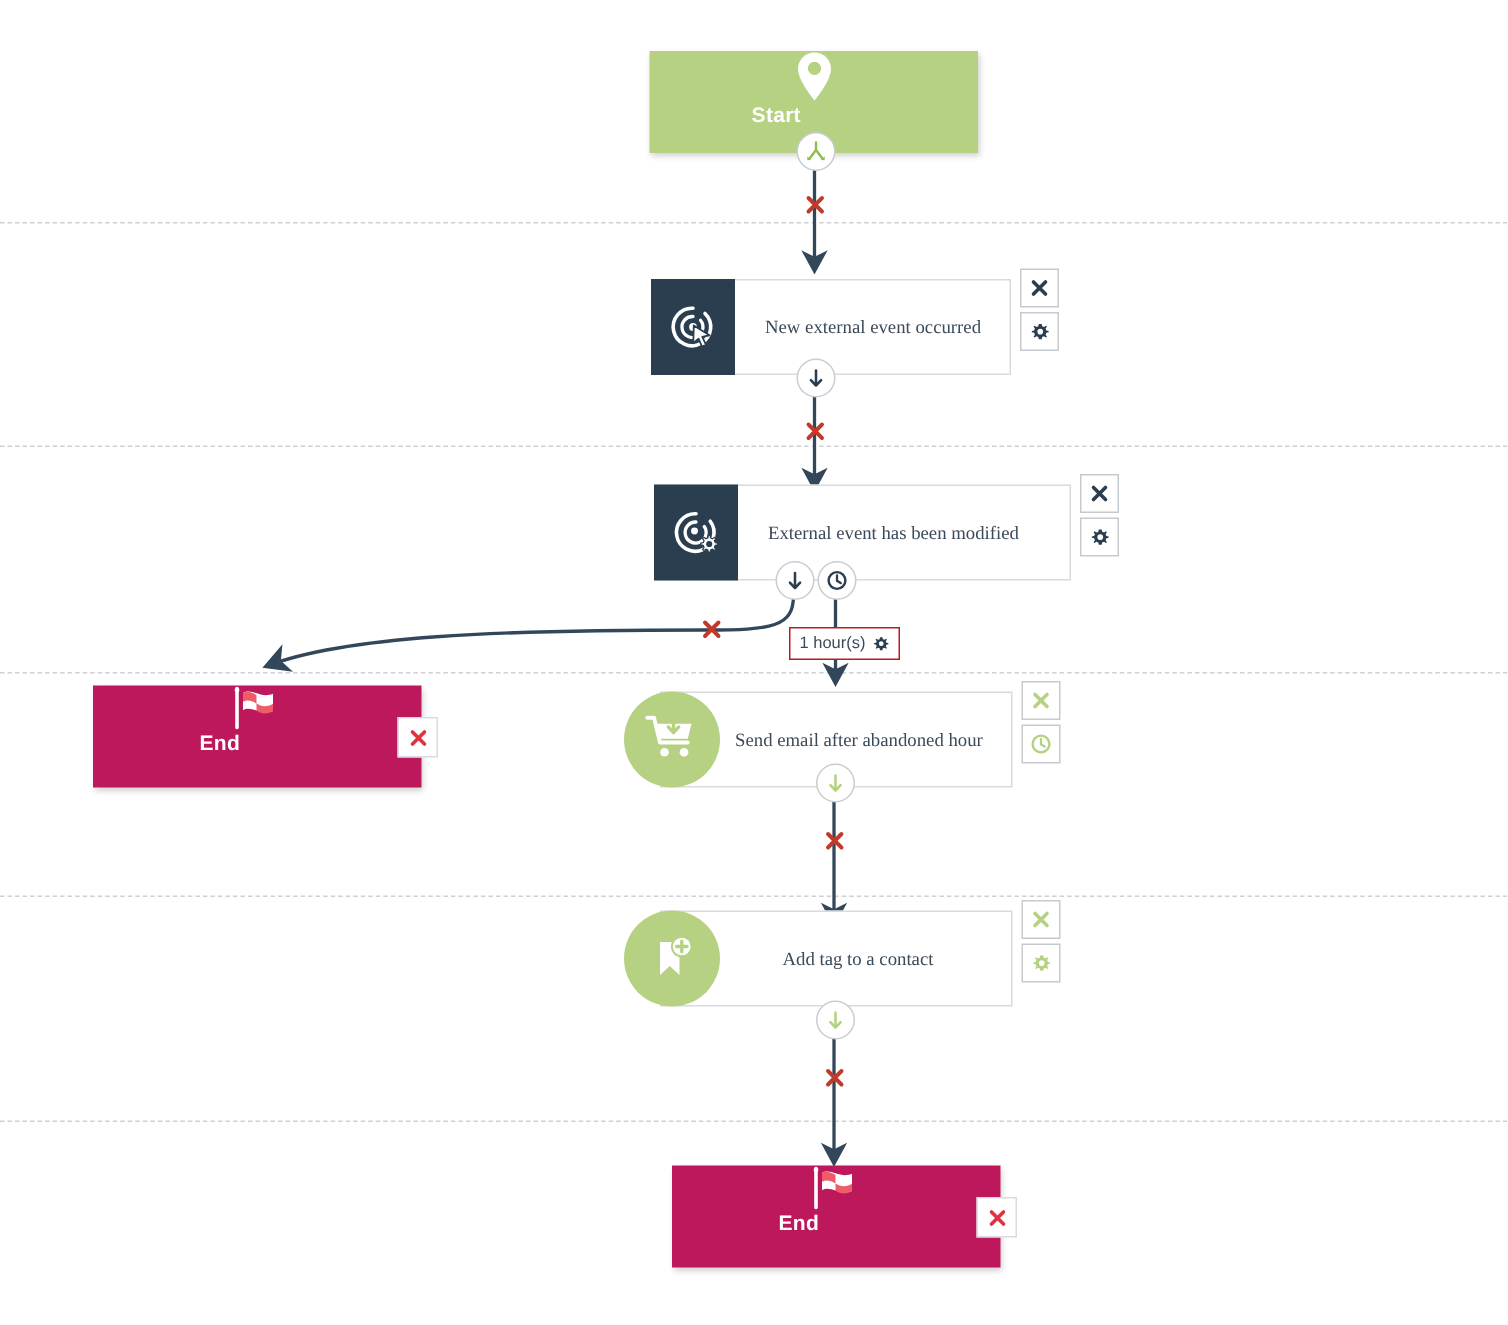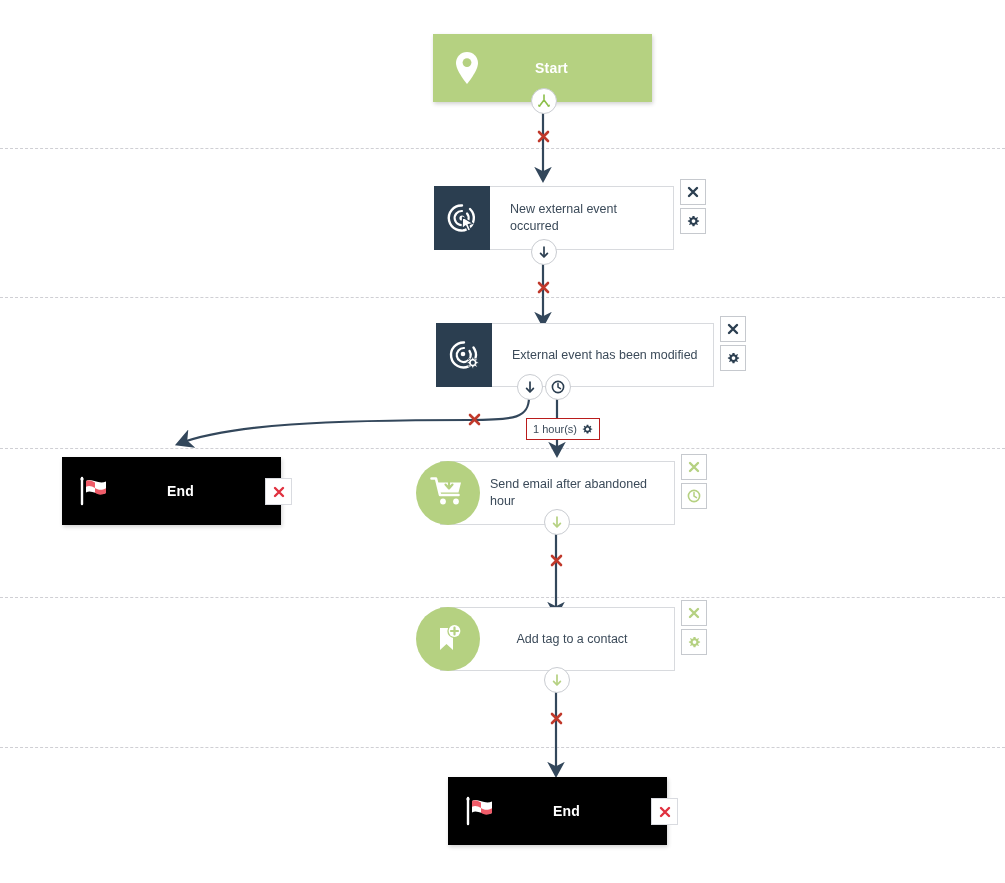--- a/index.html
+++ b/index.html
@@ -43,39 +43,40 @@
     position: absolute;
     box-sizing: border-box;
   }
 
   
   .banner {
     display: flex;
     align-items: center;
     height: 68px;
     box-shadow: 1px 2px 4px rgba(0,0,0,0.18);
+    flex-direction: column;
   }
   .banner .b-icon {
     width: 68px;
     display: flex;
     align-items: center;
     justify-content: center;
     flex: none;
   }
   .banner .b-label {
     flex: 1;
     text-align: center;
     color: #ffffff;
     font-size: 14px;
     font-weight: bold;
     letter-spacing: .2px;
     padding-right: 50px;
   }
   .banner.start { background: #b5d181; }
-  .banner.end   { background: #000000; }
+  .banner.end   { background: #be185d; }
 
   
   .card {
     display: flex;
     align-items: stretch;
     height: 64px;
     background: #ffffff;
     border: 1px solid #d8dade;
   }
   .card .c-icon-dark {
@@ -101,20 +102,21 @@
     z-index: 3;
   }
   .card .c-label {
     flex: 1;
     display: flex;
     align-items: center;
     font-size: 12.5px;
     color: #3b4a59;
     line-height: 17px;
     padding: 0 14px 0 20px;
+    font-family: Liberation Serif, serif;
   }
   .card.round-lead .c-label {
     justify-content: center;
     text-align: center;
     padding-left: 0;
     padding-right: 10px;
   }
   .card.round-lead.two-line .c-label {
     justify-content: flex-start;
     text-align: left;

